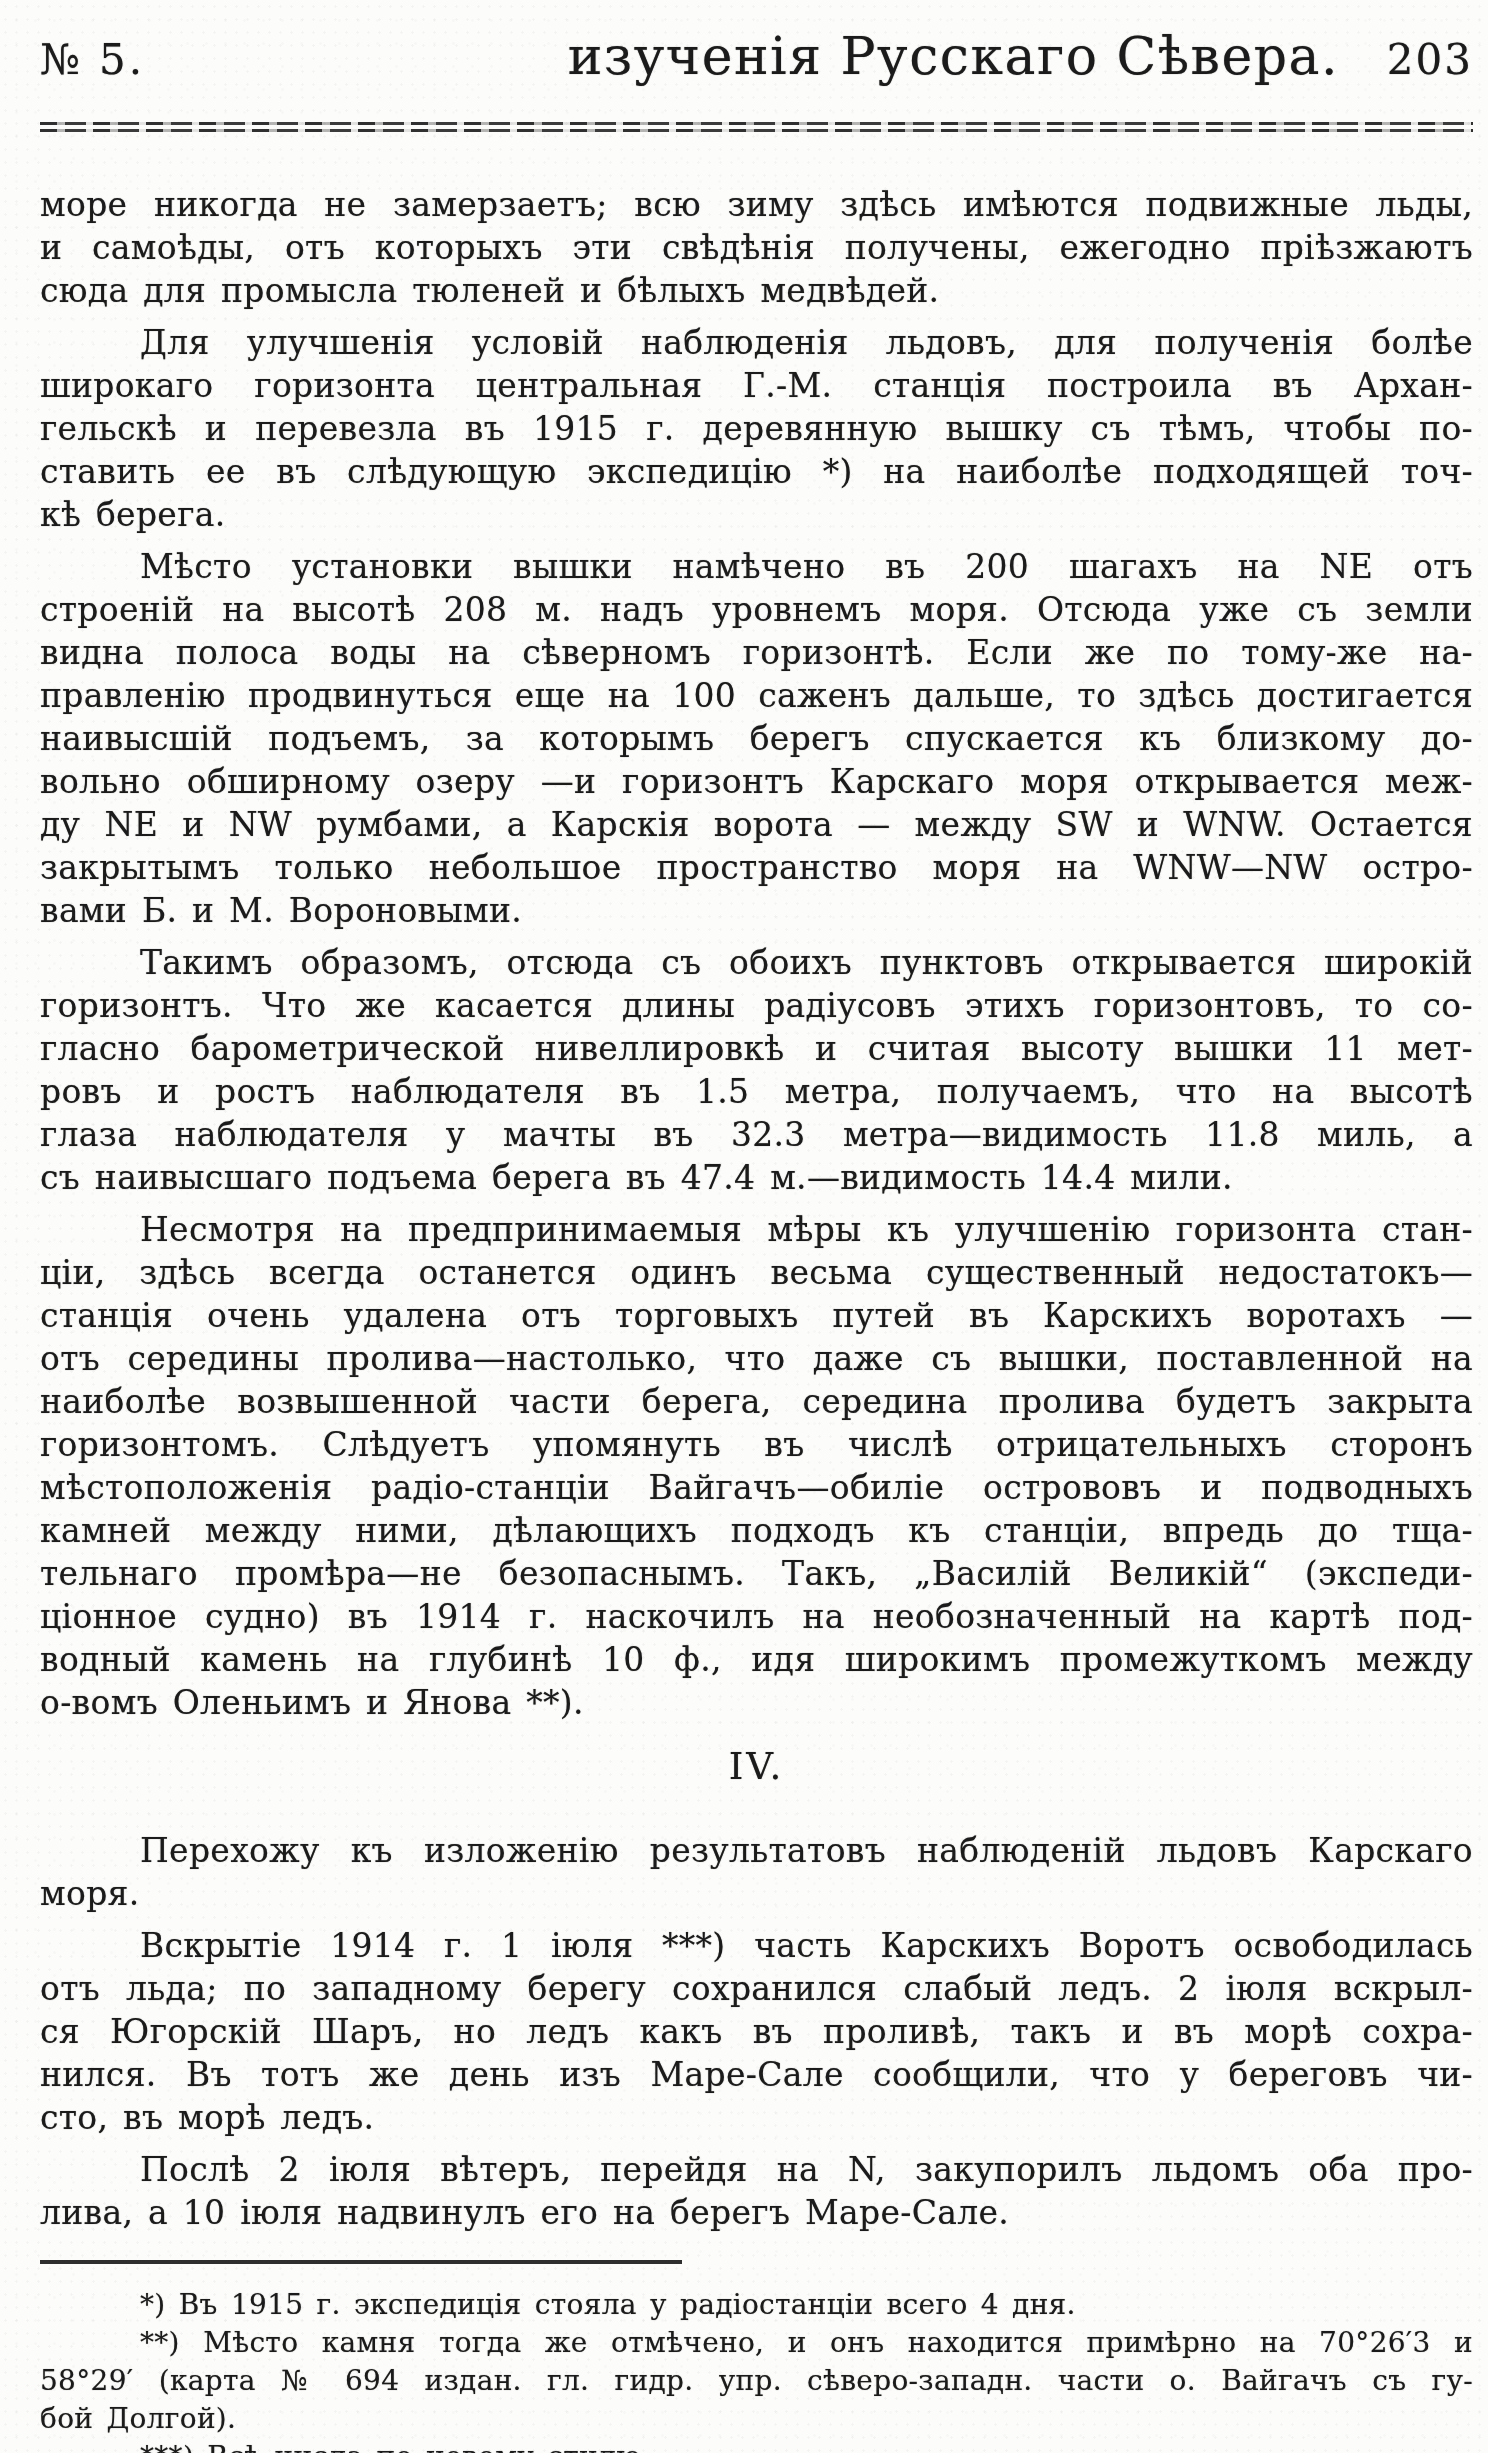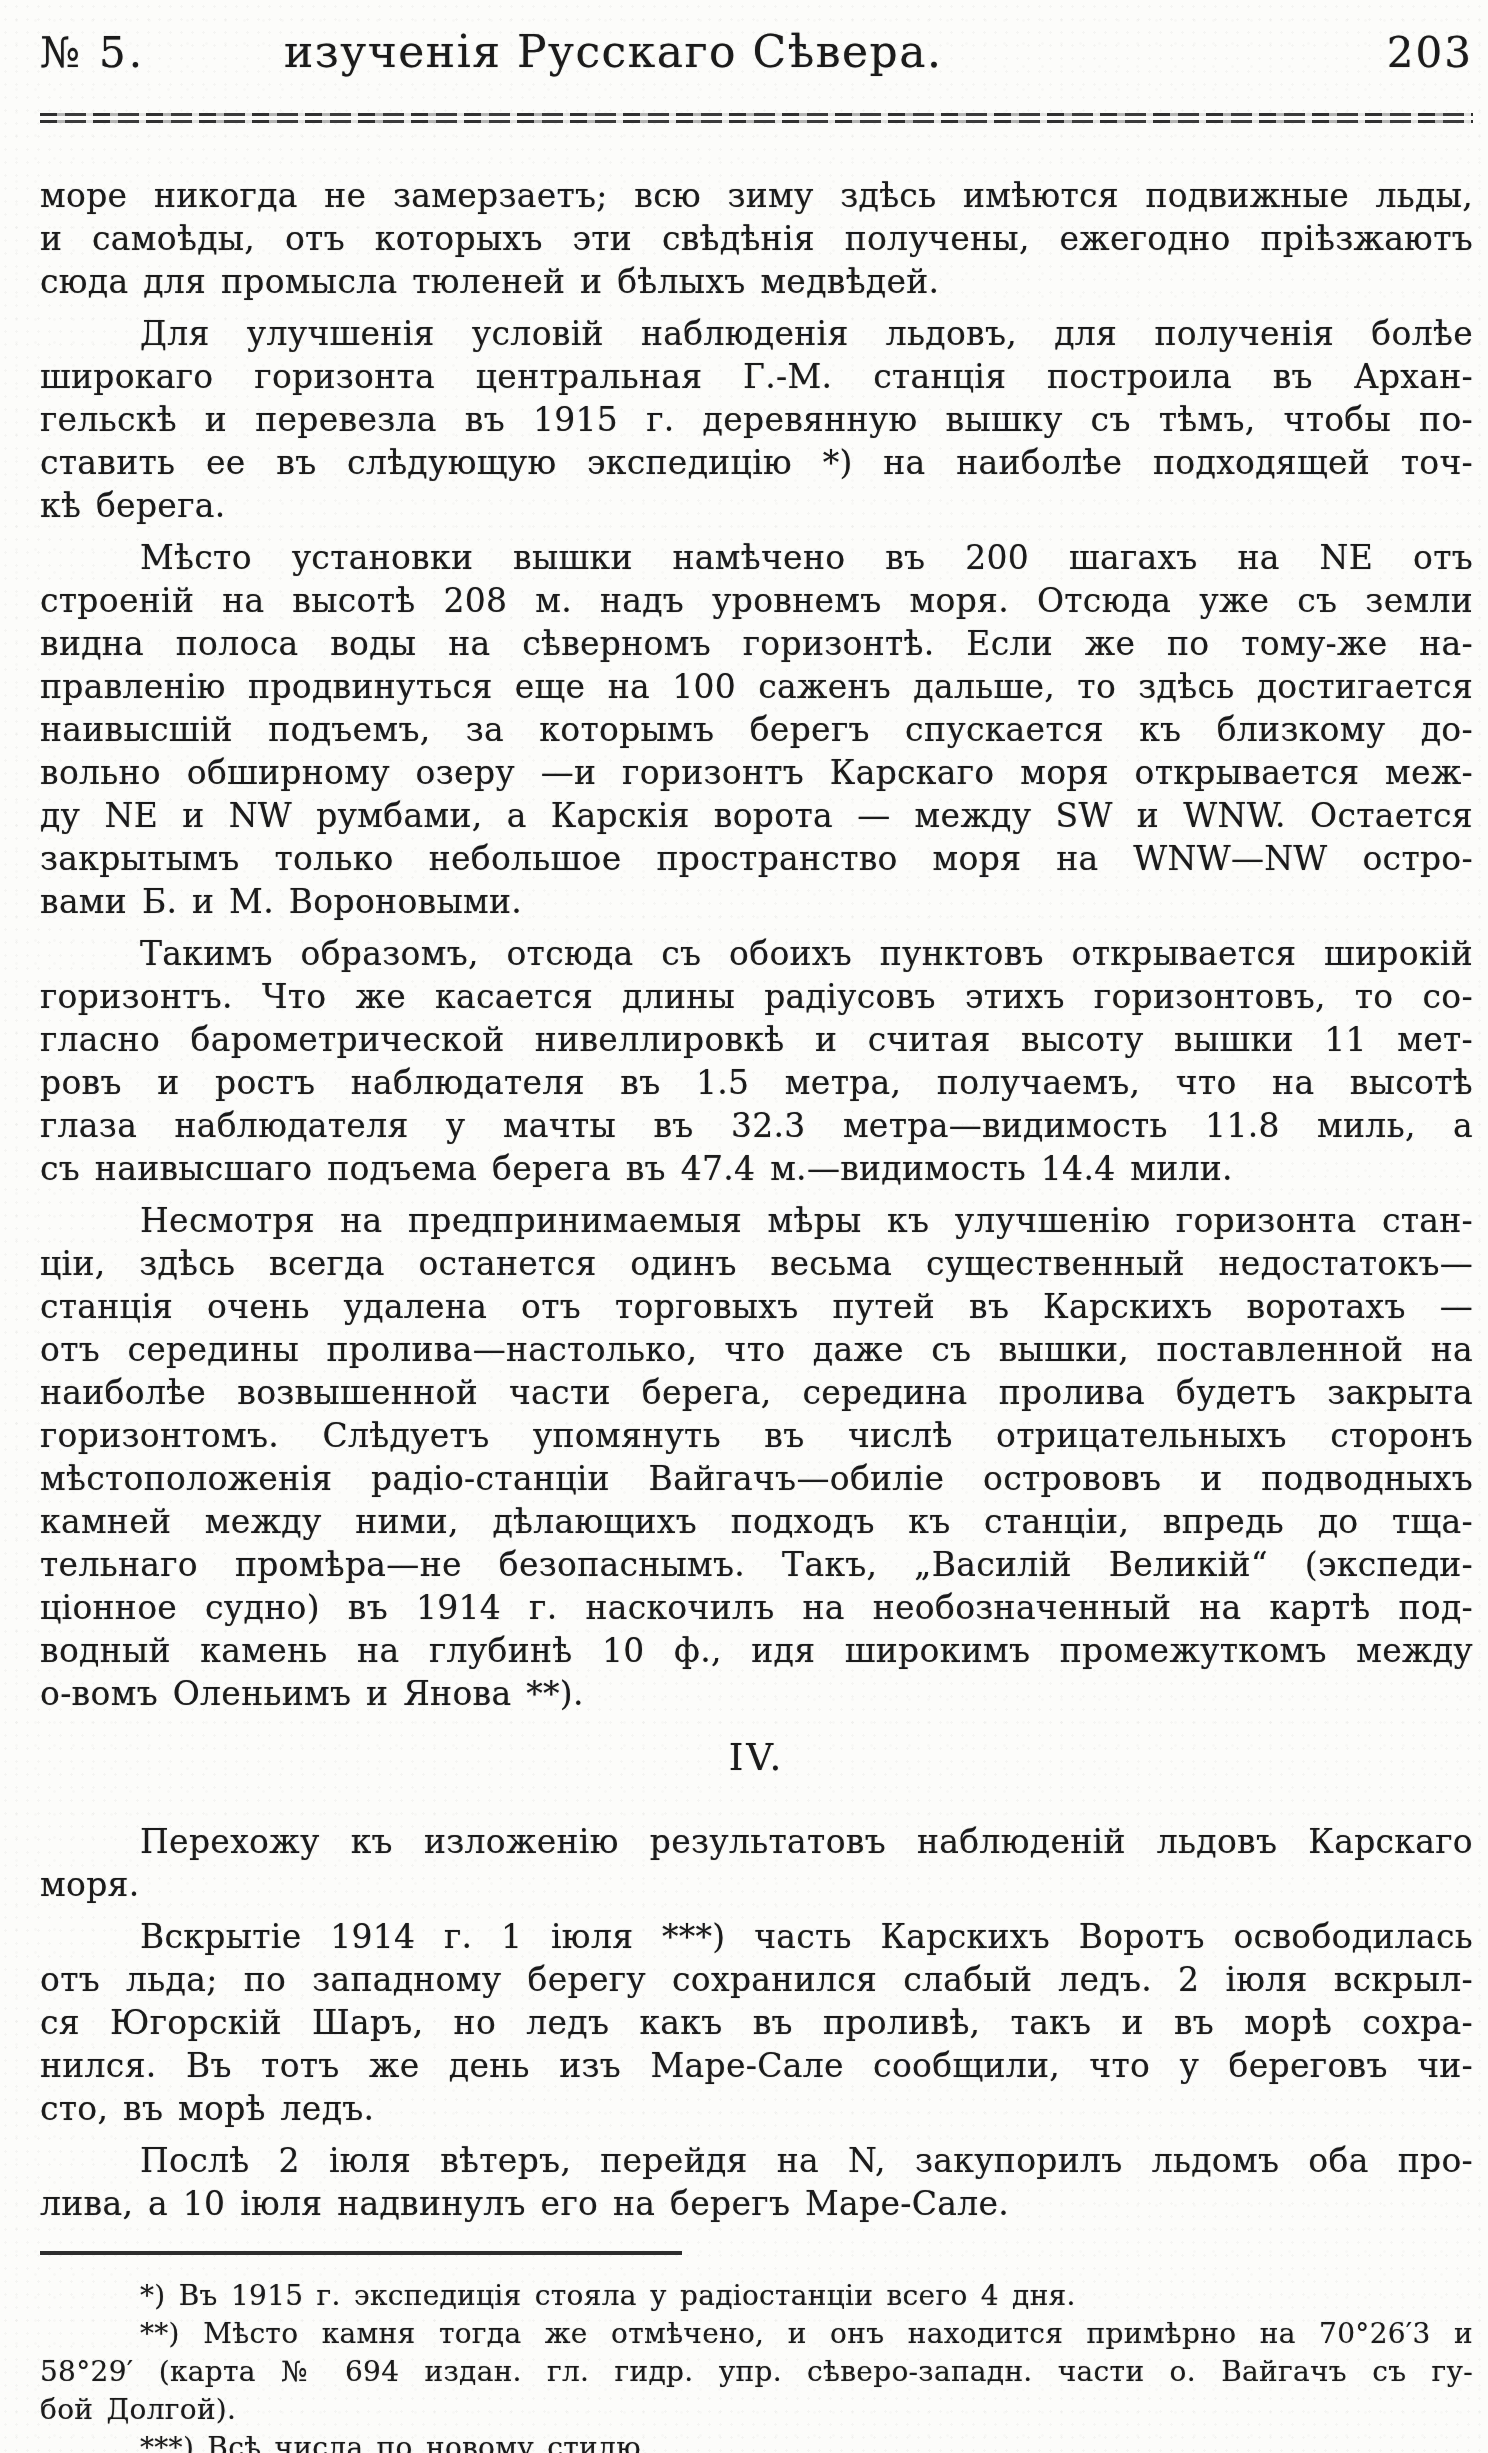--- a/index.html
+++ b/index.html
@@ -39,22 +39,22 @@
     align-items: baseline;
     text-shadow: 0 0 1px rgba(25,25,25,.6);
   }
   .issue {
     width: 189px;
     font-size: 42px;
     letter-spacing: 3px;
   }
   .running-title {
     flex: 1;
-    text-align: left;
-    font-size: 44px;
+    text-align: right;
+    font-size: 52px;
     letter-spacing: 1.5px;
     transform: translateX(55px);
   }
   .pagenum {
     width: 189px;
     text-align: right;
     font-size: 42px;
     letter-spacing: 2px;
   }
   .header-rule {

